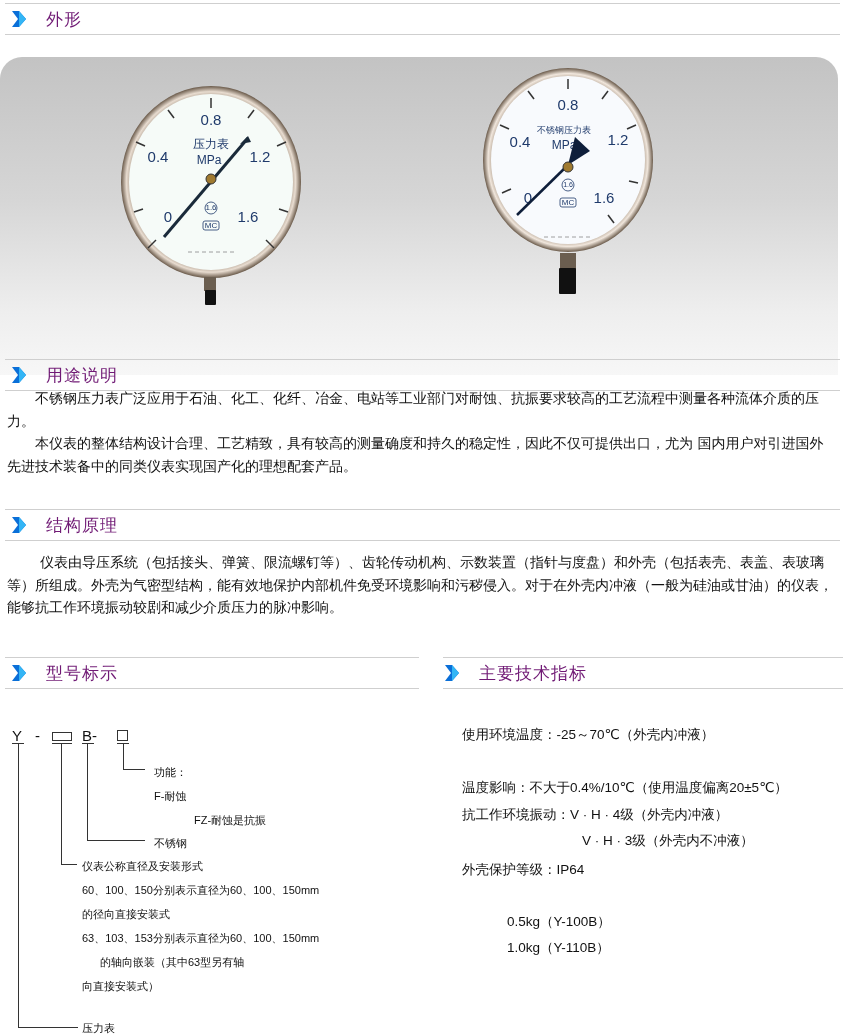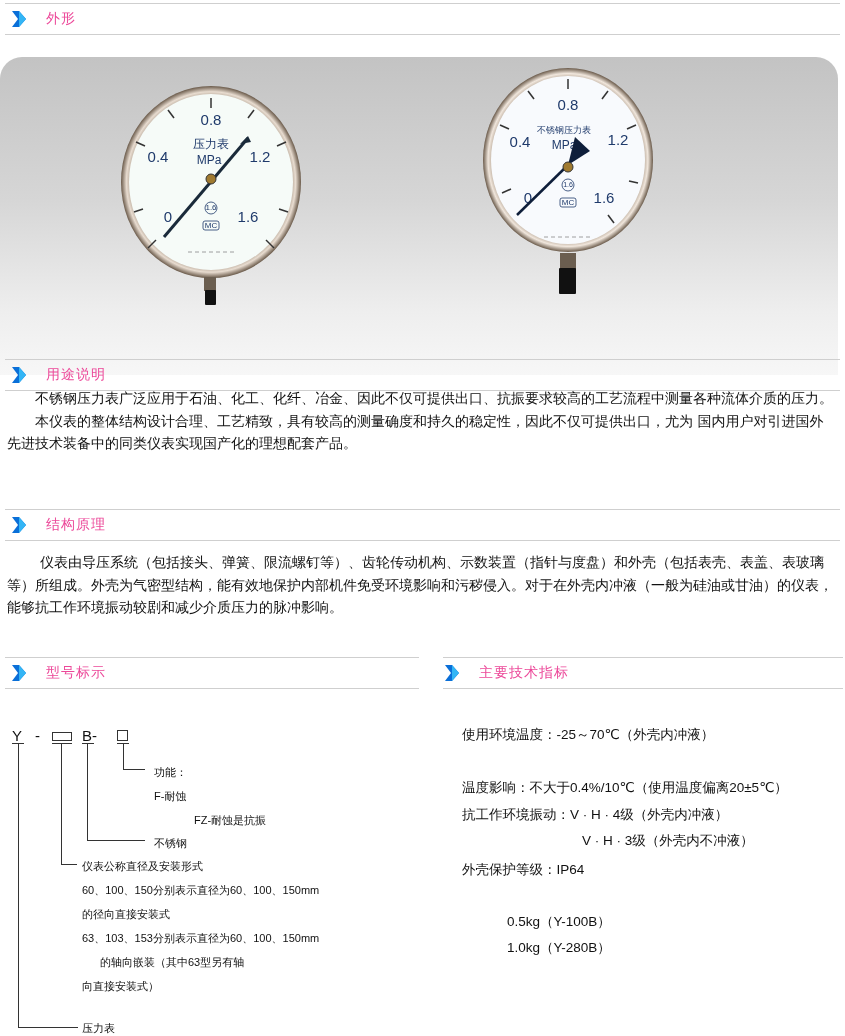--- a/index.html
+++ b/index.html
@@ -5,21 +5,21 @@
   * { box-sizing: border-box; margin: 0; padding: 0; }
   html, body { width: 845px; height: 1036px; background: #ffffff; overflow: hidden; }
   body { font-family: "DejaVu Sans", "Liberation Sans", sans-serif; color: #000; position: relative; }
 
   .sec-head {
     position: absolute; height: 32px;
     border-top: 1px solid #cfcfcf; border-bottom: 1px solid #cfcfcf;
     display: flex; align-items: center;
   }
   .sec-head .chev { width: 16px; height: 16px; margin-left: 7px; margin-right: 18px; }
-  .sec-head .title { font-size: 14px; letter-spacing: 1px; color: #ec4899; }
+  .sec-head .title { font-size: 17px; letter-spacing: 1px; color: #701a75; }
 
   .photo-panel {
     position: absolute; left: 0; top: 57px; width: 838px; height: 318px;
     border-radius: 22px 22px 0 0;
     background: linear-gradient(to bottom, #c3c3c3 0%, #d6d6d6 45%, #eeeeee 80%, #f7f7f7 100%);
   }
 
   .para { position: absolute; font-size: 14px; line-height: 22.5px; color: #111; }
   .para p { text-indent: 28px; }
 
@@ -126,21 +126,21 @@
 </div>
 
 <div class="sec-head" style="left:5px; top:359px; width:835px;">
   <svg class="chev" viewBox="0 0 16 16">
     <polygon points="0,0 7,0 14,8 7,16 0,16 6,8" fill="#0a6fd8"></polygon>
     <polygon points="7,0 14,8 7,16" fill="#33b5f5"></polygon>
   </svg>
   <span class="title">用途说明</span>
 </div>
 <div class="para" style="left:7px; top:387px; width:830px;">
-  <p>不锈钢压力表广泛应用于石油、化工、化纤、冶金、因此不仅可提供出口、抗振要求较高的工艺流程中测量各种流体介质的压力。</p>
+  <p>不锈钢压力表广泛应用于石油、化工、化纤、冶金、电站等工业部门对耐蚀、抗振要求较高的工艺流程中测量各种流体介质的压力。</p>
   <p>本仪表的整体结构设计合理、工艺精致，具有较高的测量确度和持久的稳定性，因此不仅可提供出口，尤为 国内用户对引进国外先进技术装备中的同类仪表实现国产化的理想配套产品。</p>
 </div>
 
 <div class="sec-head" style="left:5px; top:509px; width:835px;">
   <svg class="chev" viewBox="0 0 16 16">
     <polygon points="0,0 7,0 14,8 7,16 0,16 6,8" fill="#0a6fd8"></polygon>
     <polygon points="7,0 14,8 7,16" fill="#33b5f5"></polygon>
   </svg>
   <span class="title">结构原理</span>
 </div>
@@ -199,14 +199,14 @@
   <span class="title">主要技术指标</span>
 </div>
 
 <div style="position:absolute; left:462px; top:722px; width:383px; height:250px;">
   <span class="spec" style="left:0; top:0;">使用环境温度：-25～70℃（外壳内冲液）</span>
   <span class="spec" style="left:0; top:53px;">温度影响：不大于0.4%/10℃（使用温度偏离20±5℃）</span>
   <span class="spec" style="left:0; top:80px;">抗工作环境振动：V · H · 4级（外壳内冲液）</span>
   <span class="spec" style="left:120px; top:106px;">V · H · 3级（外壳内不冲液）</span>
   <span class="spec" style="left:0; top:135px;">外壳保护等级：IP64</span>
   <span class="spec" style="left:45px; top:187px;">0.5kg（Y-100B）</span>
-  <span class="spec" style="left:45px; top:213px;">1.0kg（Y-280B）</span>
+  <span class="spec" style="left:45px; top:213px;">1.0kg（Y-110B）</span>
 </div>
 
 </body></html>

